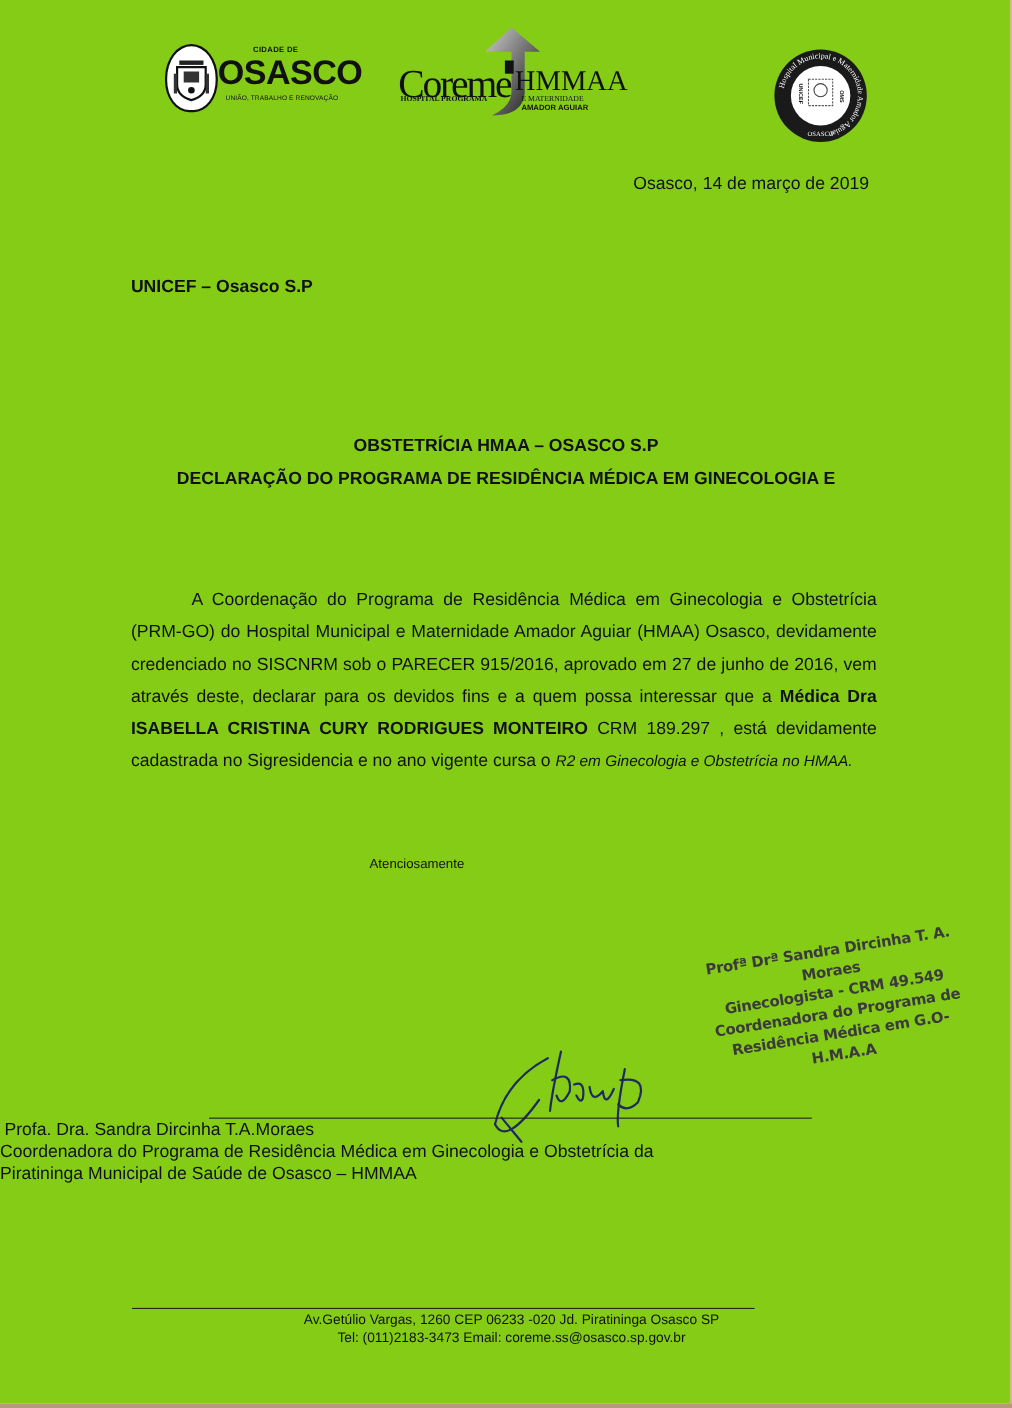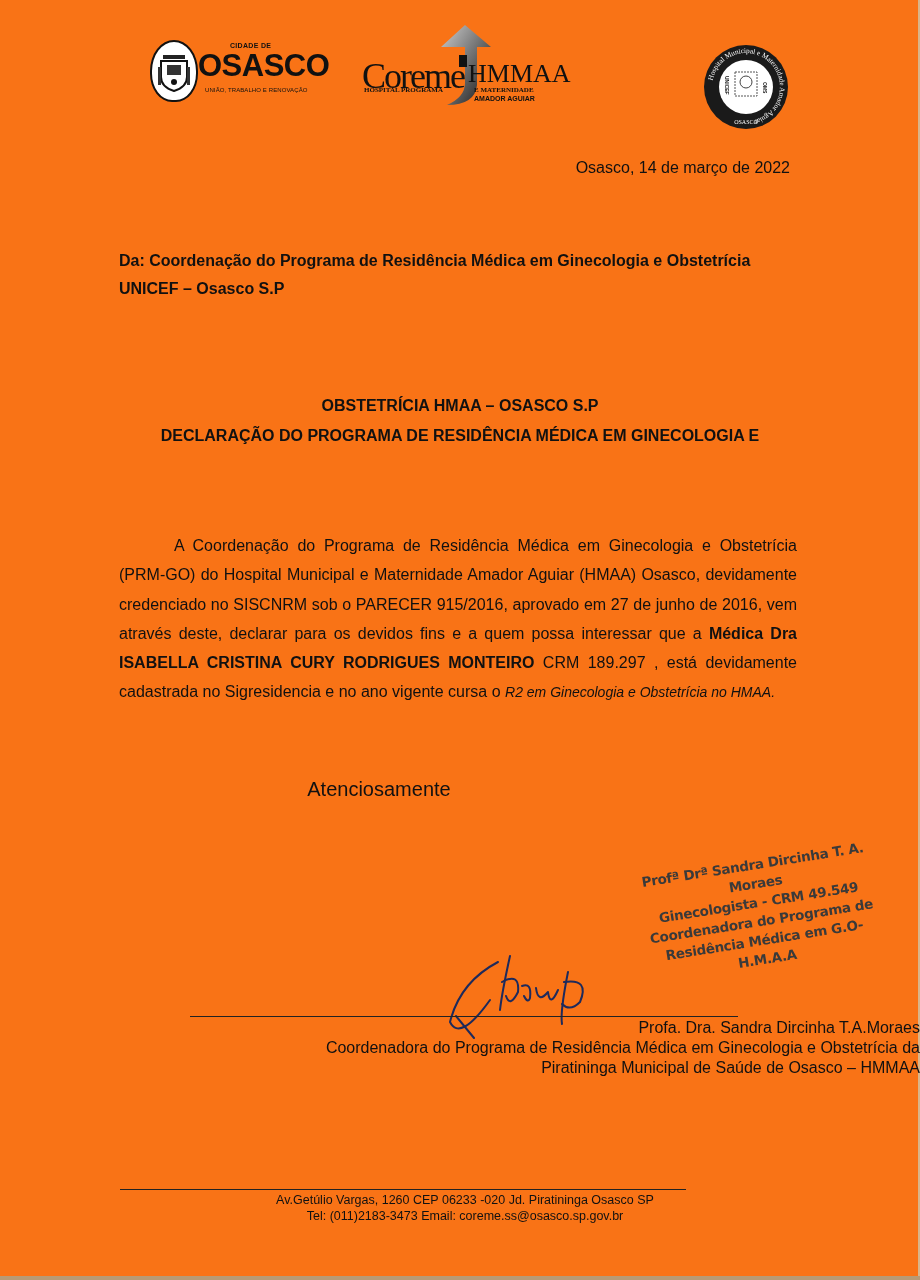--- a/index.html
+++ b/index.html
@@ -5,21 +5,21 @@
     html, body { margin: 0; padding: 0; }
     body {
       width: 920px; height: 1280px; overflow: hidden;
       background: #f4f2ef;
       font-family: "Liberation Sans", sans-serif;
       color: #111;
       position: relative;
     }
     .page {
       position: absolute; left: 0; top: 0; width: 918px; height: 1276px;
-      background: #f97316;
+      background: #84cc16;
       border-right: 2px solid #d9b58a;
     }
     .bottom-edge {
       position: absolute; left: 0; bottom: 0; width: 920px; height: 4px;
       background: #b89a74;
     }
     
     .logo-osasco { position: absolute; left: 150px; top: 40px; width: 160px; height: 62px; }
     .crest {
       position: absolute; left: 0; top: 0; width: 44px; height: 58px;
@@ -29,47 +29,47 @@
     }
     .osasco-small { position: absolute; left: 80px; top: 2px; font-size: 7px; font-weight: bold; letter-spacing: 0.3px; }
     .osasco-big { position: absolute; left: 48px; top: 10px; font-size: 31px; font-weight: bold; letter-spacing: -0.5px; line-height: 1; }
     .osasco-tag { position: absolute; left: 55px; top: 47px; font-size: 6px; letter-spacing: 0.1px; }
 
     .logo-coreme { position: absolute; left: 362px; top: 25px; width: 215px; height: 85px; }
     .arrow-svg { position: absolute; left: 75px; top: 0; }
     .coreme-word { position: absolute; left: 0; top: 33px; font-family: "Liberation Serif", serif; font-size: 36px; letter-spacing: -2px; line-height: 1; }
     .coreme-sub { position: absolute; left: 2px; top: 61px; font-family: "Liberation Serif", serif; font-size: 7px; font-weight: bold; }
     .hmmaa-word { position: absolute; left: 106px; top: 36px; font-family: "Liberation Serif", serif; font-size: 26px; line-height: 1; }
-    .hmmaa-sub1 { position: absolute; left: 112px; top: 61px; font-family: "Liberation Serif", serif; font-size: 7px; font-weight: bold; }
+    .hmmaa-sub1 { position: absolute; left: 112px; top: 61px; font-family: "Liberation Serif", serif; font-size: 7px; font-weight: normal; }
     .hmmaa-sub2 { position: absolute; left: 112px; top: 70px; font-family: Liberation Sans, sans-serif; font-size: 7px; font-weight: bold; }
 
     .seal { position: absolute; left: 703px; top: 44px; width: 86px; height: 86px; }
 
     
     .date { position: absolute; right: 128px; top: 159px; font-size: 16px; }
     .from { position: absolute; left: 119px; top: 247px; font-size: 16px; font-weight: bold; line-height: 28px; }
     .title { position: absolute; left: 110px; width: 700px; top: 391px; font-size: 16px; font-weight: bold; text-align: center; line-height: 30px; }
     .body-text {
       position: absolute; left: 119px; width: 678px; top: 484px;
       font-size: 16px; line-height: 29.3px; text-align: justify; margin-top: 47px;
     }
     .body-text .indent { display: inline-block; width: 55px; }
     .body-text .bold { font-weight: bold; }
     .body-text .r2 { font-style: italic; font-size: 14px; }
-    .closing { position: absolute; left: 0; width: 758px; top: 778px; text-align: center; font-size: 20px; }
+    .closing { position: absolute; left: 0; width: 758px; top: 778px; text-align: center; font-size: 12px; }
 
     .stamp {
       position: absolute; left: 640px; top: 855px; width: 240px;
       transform: rotate(-9deg); transform-origin: center;
       font-size: 13.5px; font-weight: bold; color: #3a3a3a; text-align: center; line-height: 19px;
       font-family: "DejaVu Sans", sans-serif; letter-spacing: -0.3px;
     }
     .signature { position: absolute; left: 440px; top: 952px; }
     .sig-line { position: absolute; left: 190px; width: 548px; top: 1016px; height: 0; border-top: 1.5px solid #222; }
-    .signer { position: absolute; left: 0; width: 920px; top: 1018px; text-align: right; font-size: 16px; line-height: 20px; }
+    .signer { position: absolute; left: 0; width: 920px; top: 1018px; text-align: left; font-size: 16px; line-height: 20px; }
     .signer .name { padding-left: 4px; }
 
     .footer-line { position: absolute; left: 120px; width: 566px; top: 1189px; height: 0; border-top: 1.5px solid #222; }
     .footer { position: absolute; left: 0; width: 930px; top: 1192px; text-align: center; font-size: 12.5px; line-height: 16px; }
   </style>
 </head>
 <body>
 
 <div class="page">
 
@@ -116,24 +116,23 @@
     <text font-size="7.2" fill="#fff" font-family="Liberation Serif, serif">
       <textPath href="#ringpath" startOffset="3%">Hospital Municipal e Maternidade Amador Aguiar</textPath>
     </text>
     <text x="43" y="80" font-size="6" fill="#fff" text-anchor="middle" font-family="Liberation Serif, serif">OSASCO</text>
     <text x="24" y="32" font-size="5" fill="#111" font-weight="bold" writing-mode="tb" font-family="Liberation Sans, sans-serif">UNICEF</text>
     <text x="62" y="38" font-size="5" fill="#111" font-weight="bold" writing-mode="tb" font-family="Liberation Sans, sans-serif">OMS</text>
     <rect x="32" y="28" width="22" height="24" fill="none" stroke="#555" stroke-width="1" stroke-dasharray="2 1"></rect>
     <circle cx="43" cy="38" r="6" fill="none" stroke="#444" stroke-width="1"></circle>
   </svg>
 
-  <div class="date">Osasco, 14 de março de 2022</div>
+  <div class="date">Osasco, 14 de março de 2019</div>
 
   <div class="from">
-    <div>Da: Coordenação do Programa de Residência Médica em Ginecologia e Obstetrícia</div>
     <div>UNICEF – Osasco S.P</div>
   </div>
 
   <div class="title">
     <div>OBSTETRÍCIA HMAA – OSASCO S.P</div>
     <div>DECLARAÇÃO DO PROGRAMA DE RESIDÊNCIA MÉDICA EM GINECOLOGIA E</div>
   </div>
 
   <div class="body-text"><span class="indent"></span><span>A Coordenação do Programa de Residência Médica em Ginecologia e Obstetrícia (PRM-GO) do Hospital Municipal e Maternidade Amador Aguiar (HMAA) Osasco, devidamente credenciado no SISCNRM sob o PARECER 915/2016, aprovado em 27 de junho de 2016, vem através deste, declarar para os devidos fins e a quem possa interessar que a </span><span class="bold">Médica Dra ISABELLA CRISTINA CURY RODRIGUES MONTEIRO</span><span> CRM 189.297 , está devidamente cadastrada no Sigresidencia e no ano vigente cursa o </span><span class="r2">R2 em Ginecologia e Obstetrícia no HMAA.</span></div>
 

